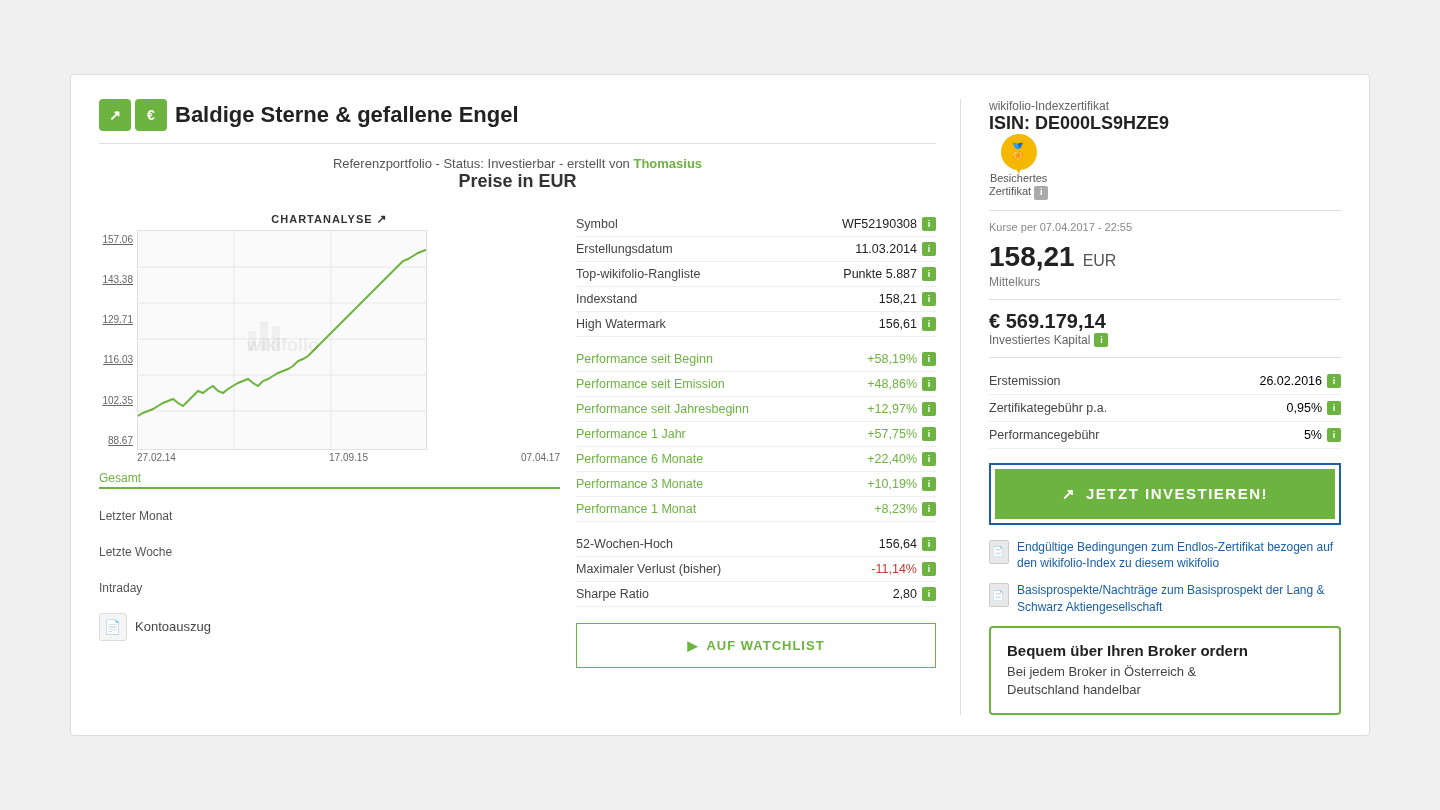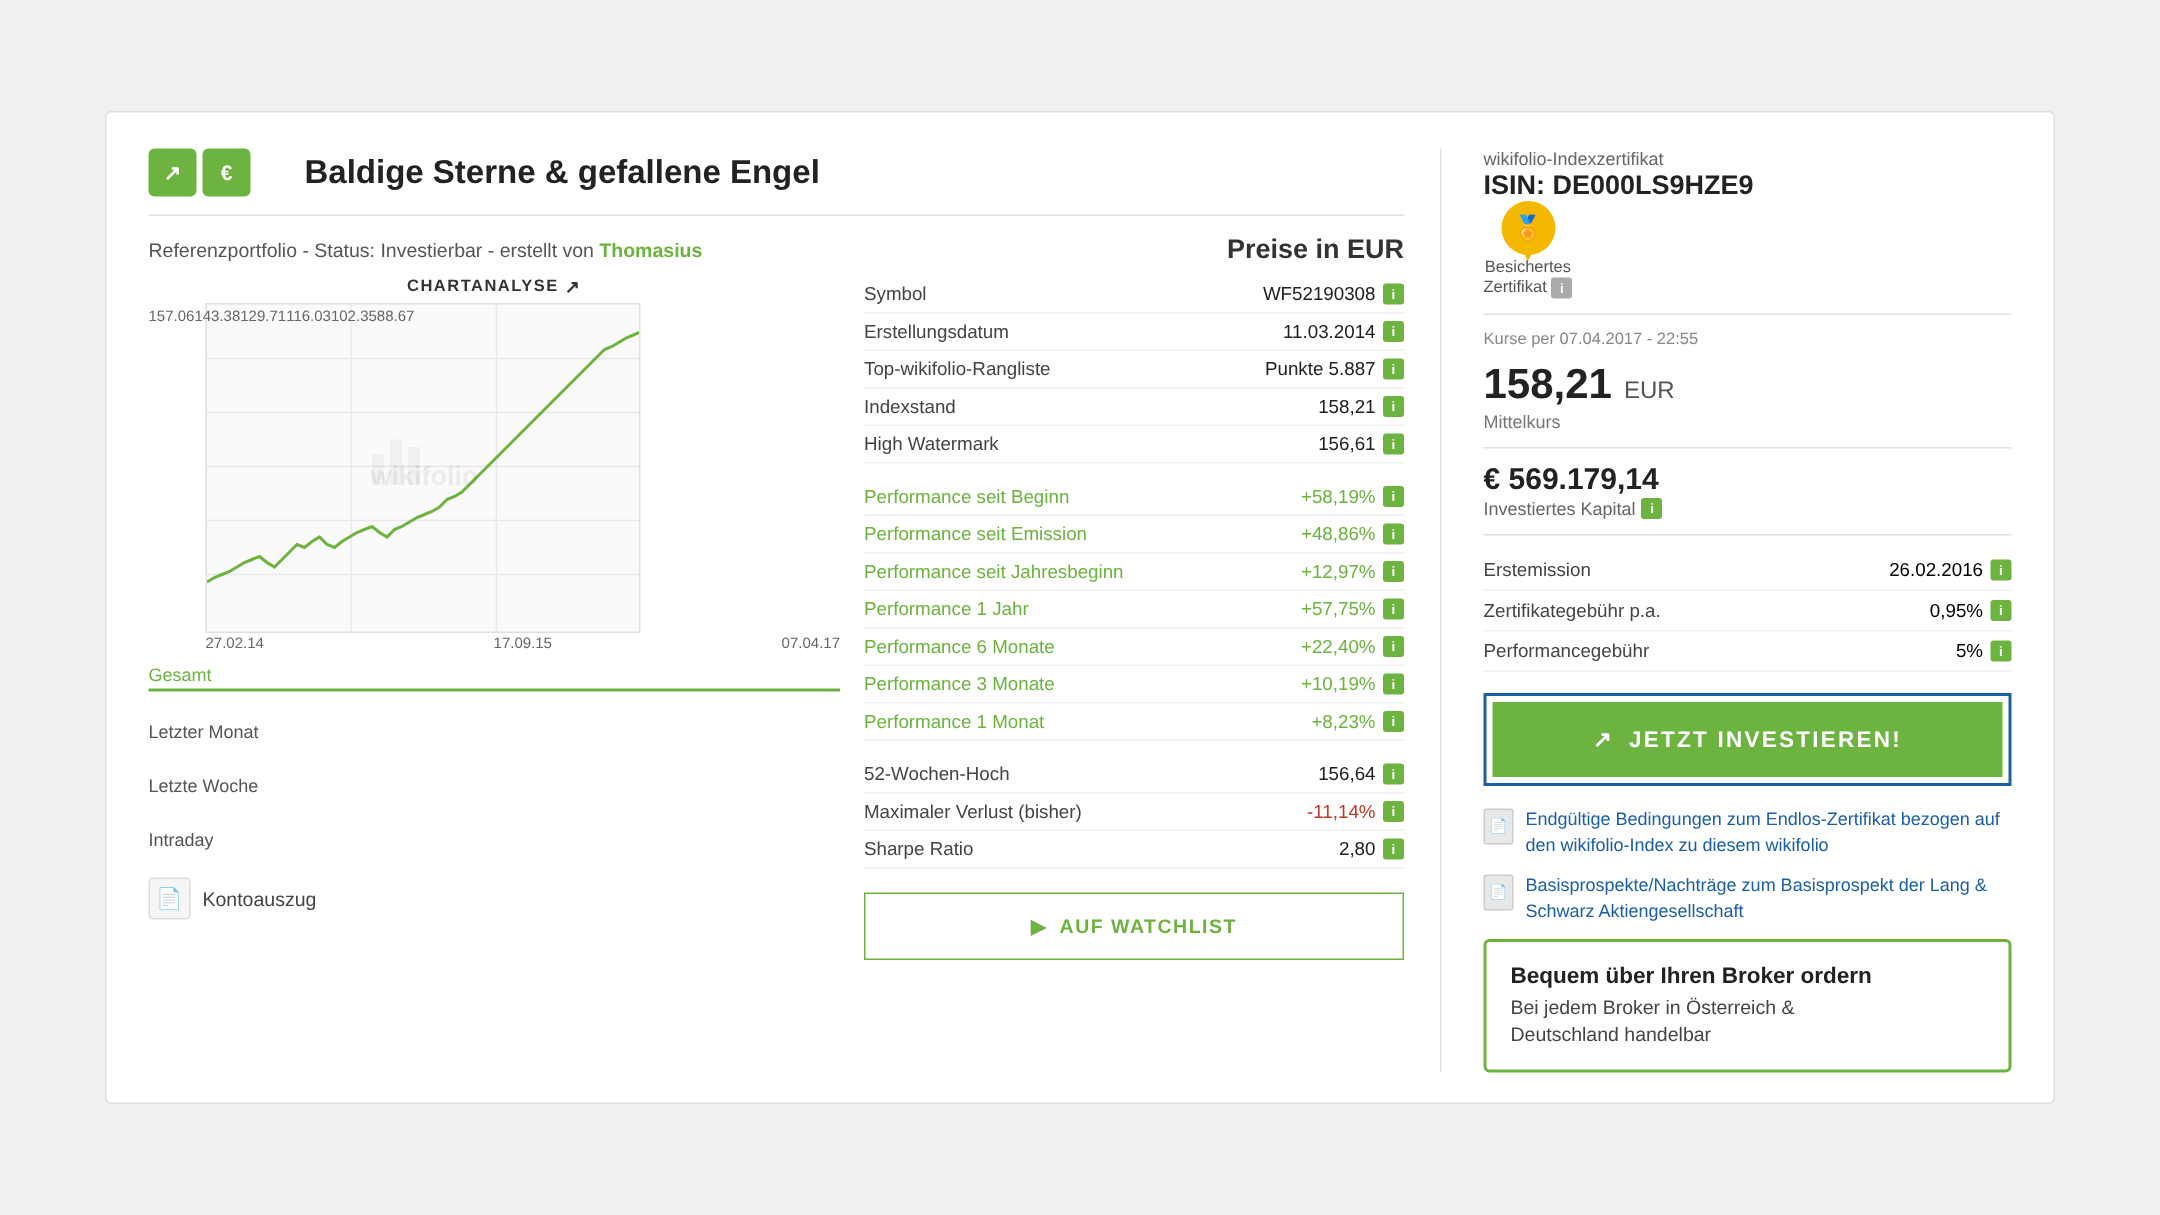--- a/index.html
+++ b/index.html
@@ -53,31 +53,31 @@
       align-items: center;
       justify-content: center;
       color: white;
       font-size: 14px;
       font-weight: bold;
     }
     .portfolio-title {
       font-size: 22px;
       font-weight: bold;
       color: #222;
-      margin-left: 28px;
     }
 
     
     .portfolio-subheader {
       display: flex;
       justify-content: space-between;
       align-items: center;
-      margin-bottom: 7px;
+      margin-bottom: 20px;
       font-size: 13px;
       color: #555;
+      flex-direction: column;
     }
     .portfolio-subheader a {
       color: #6db33f;
       text-decoration: none;
       font-weight: bold;
     }
     .price-label {
       font-size: 18px;
       color: #333;
       font-weight: bold;
@@ -104,28 +104,29 @@
       align-items: center;
       justify-content: center;
       gap: 4px;
     }
     .chart-y-labels {
       position: absolute;
       left: 0;
       top: 0;
       height: 100%;
       display: flex;
-      flex-direction: row;
+      flex-direction: column;
       justify-content: space-between;
       padding: 4px 0;
       font-size: 10px;
       color: #666;
       width: 38px;
       text-align: right;
       padding-right: 4px;
+      text-decoration: underline;
     }
     .chart-x-labels {
       display: flex;
       justify-content: space-between;
       font-size: 10px;
       color: #666;
       padding: 2px 0 0 38px;
     }
     .chart-tabs {
       display: flex;

